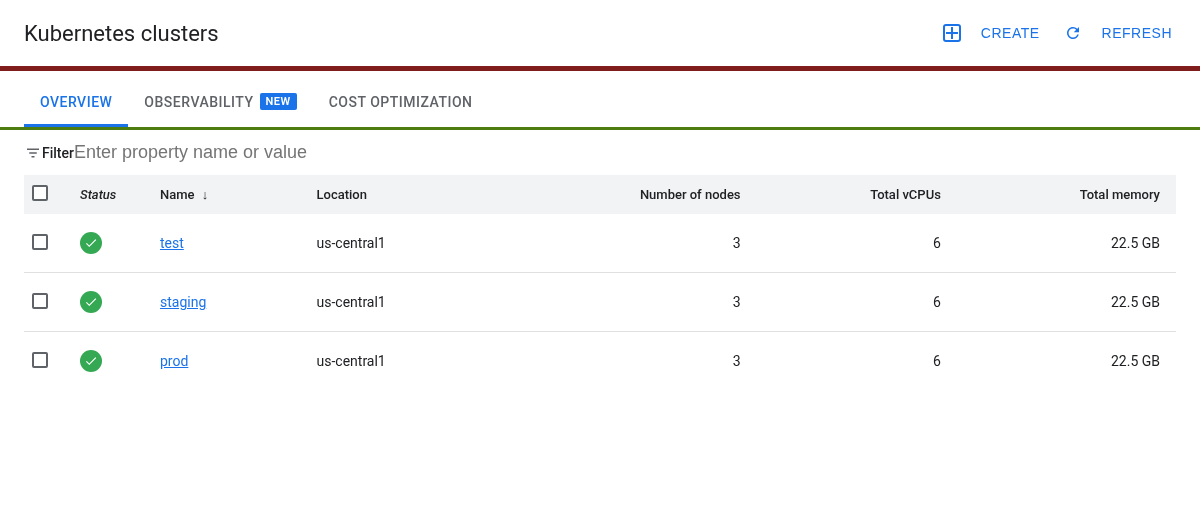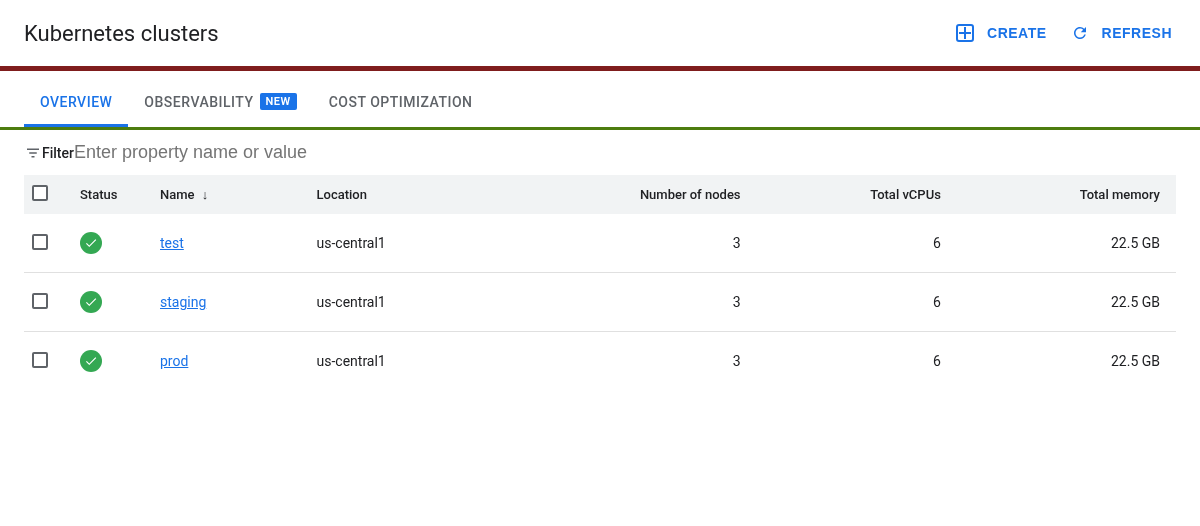--- a/index.html
+++ b/index.html
@@ -25,27 +25,27 @@
       flex: 1;
     }
     .header-actions {
       display: flex;
       align-items: center;
       gap: 16px;
     }
     .action-btn {
       display: flex;
       align-items: center;
-      gap: 13px;
+      gap: 20px;
       background: none;
       border: none;
       cursor: pointer;
       color: #1a73e8;
       font-size: 14px;
-      font-weight: 700;
+      font-weight: 400;
       letter-spacing: 0.5px;
       padding: 8px 4px;
       text-transform: uppercase;
     }
     .action-btn .btn-icon {
       width: 18px;
       height: 18px;
       display: flex;
       align-items: center;
       justify-content: center;
@@ -130,21 +130,21 @@
     thead th {
       padding: 10px 16px;
       text-align: left;
       font-size: 13px;
       font-weight: 500;
       color: #202124;
       white-space: nowrap;
     }
     thead th.right { text-align: right; }
     thead th:first-child { width: 40px; padding: 10px 8px; }
-    thead th:nth-child(2) { width: 80px; }
+    thead th:nth-child(2) { width: 80px; font-style: italic; }
 
     tbody tr {
       border-bottom: 1px solid #e0e0e0;
     }
     tbody tr:last-child { border-bottom: none; }
     tbody td {
       padding: 18px 16px;
       font-size: 14px;
       color: #202124;
     }

